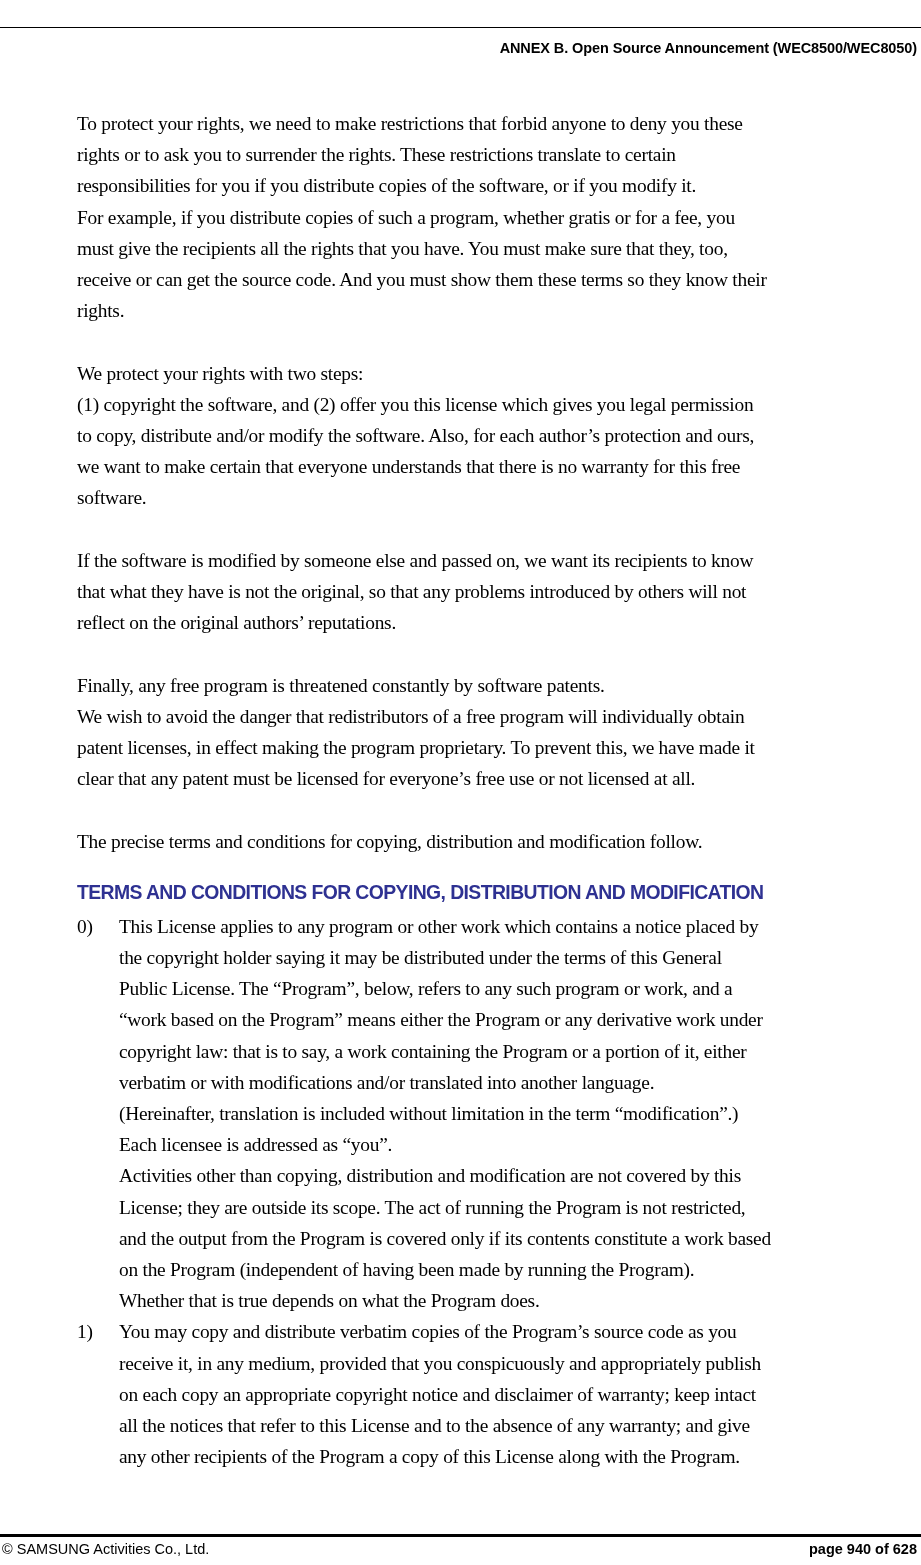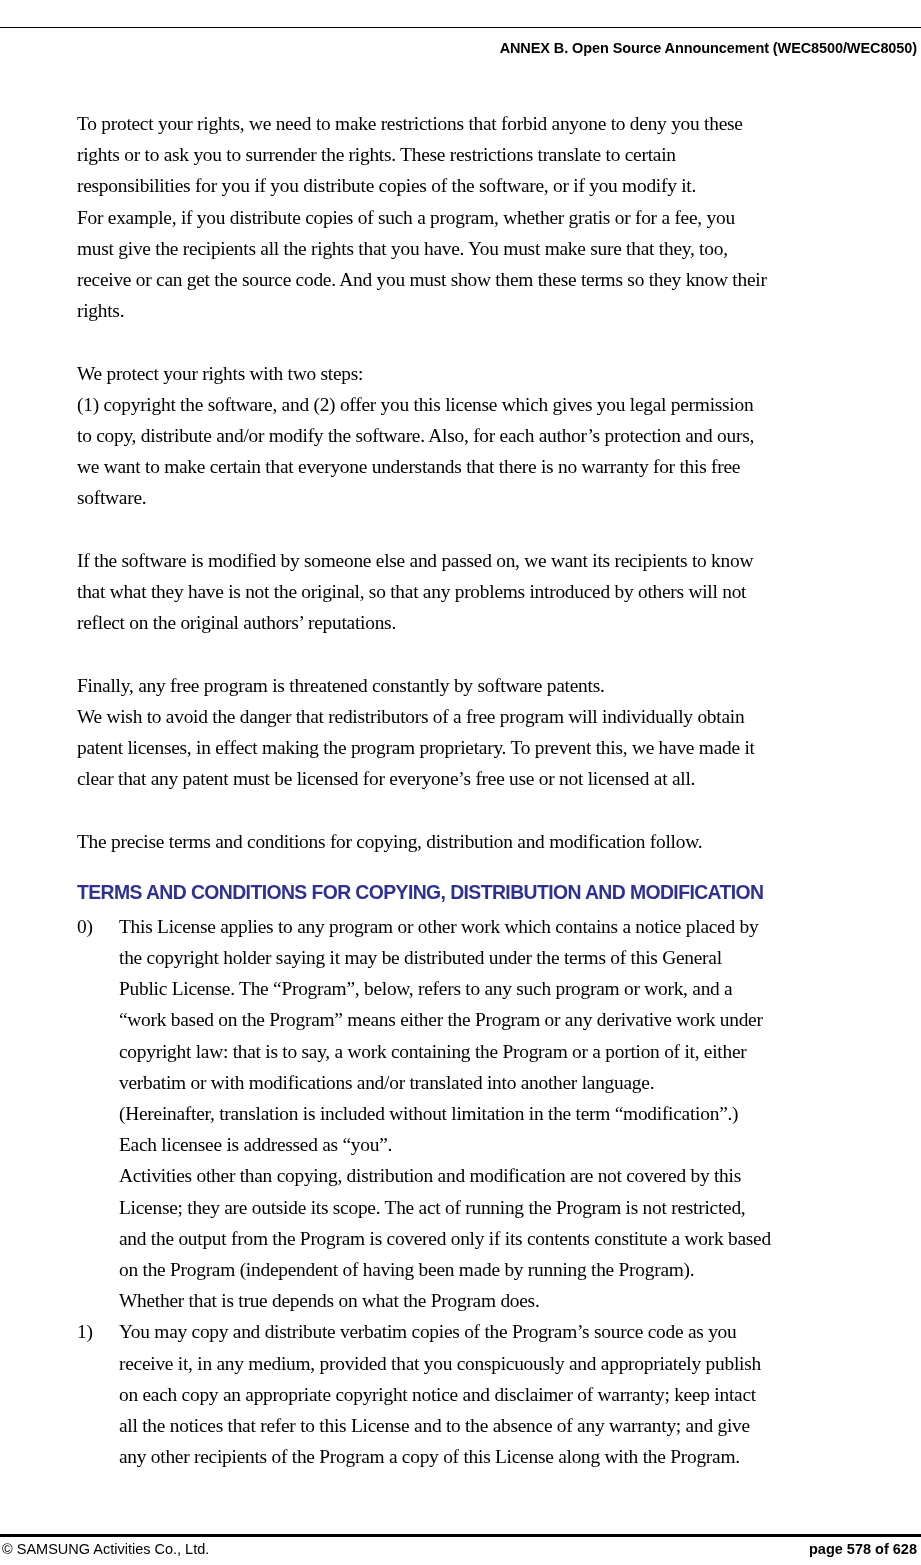--- a/index.html
+++ b/index.html
@@ -101,13 +101,13 @@
     <span class="line">You may copy and distribute verbatim copies of the Program’s source code as you</span>
     <span class="line">receive it, in any medium, provided that you conspicuously and appropriately publish</span>
     <span class="line">on each copy an appropriate copyright notice and disclaimer of warranty; keep intact</span>
     <span class="line">all the notices that refer to this License and to the absence of any warranty; and give</span>
     <span class="line">any other recipients of the Program a copy of this License along with the Program.</span>
   </div>
 </div>
 
 <div class="footer-rule"></div>
 <div class="footer-left">© SAMSUNG Activities Co., Ltd.</div>
-<div class="footer-right">page 578 of 628</div>
+<div class="footer-right">page 940 of 628</div>
 
 </body></html>

